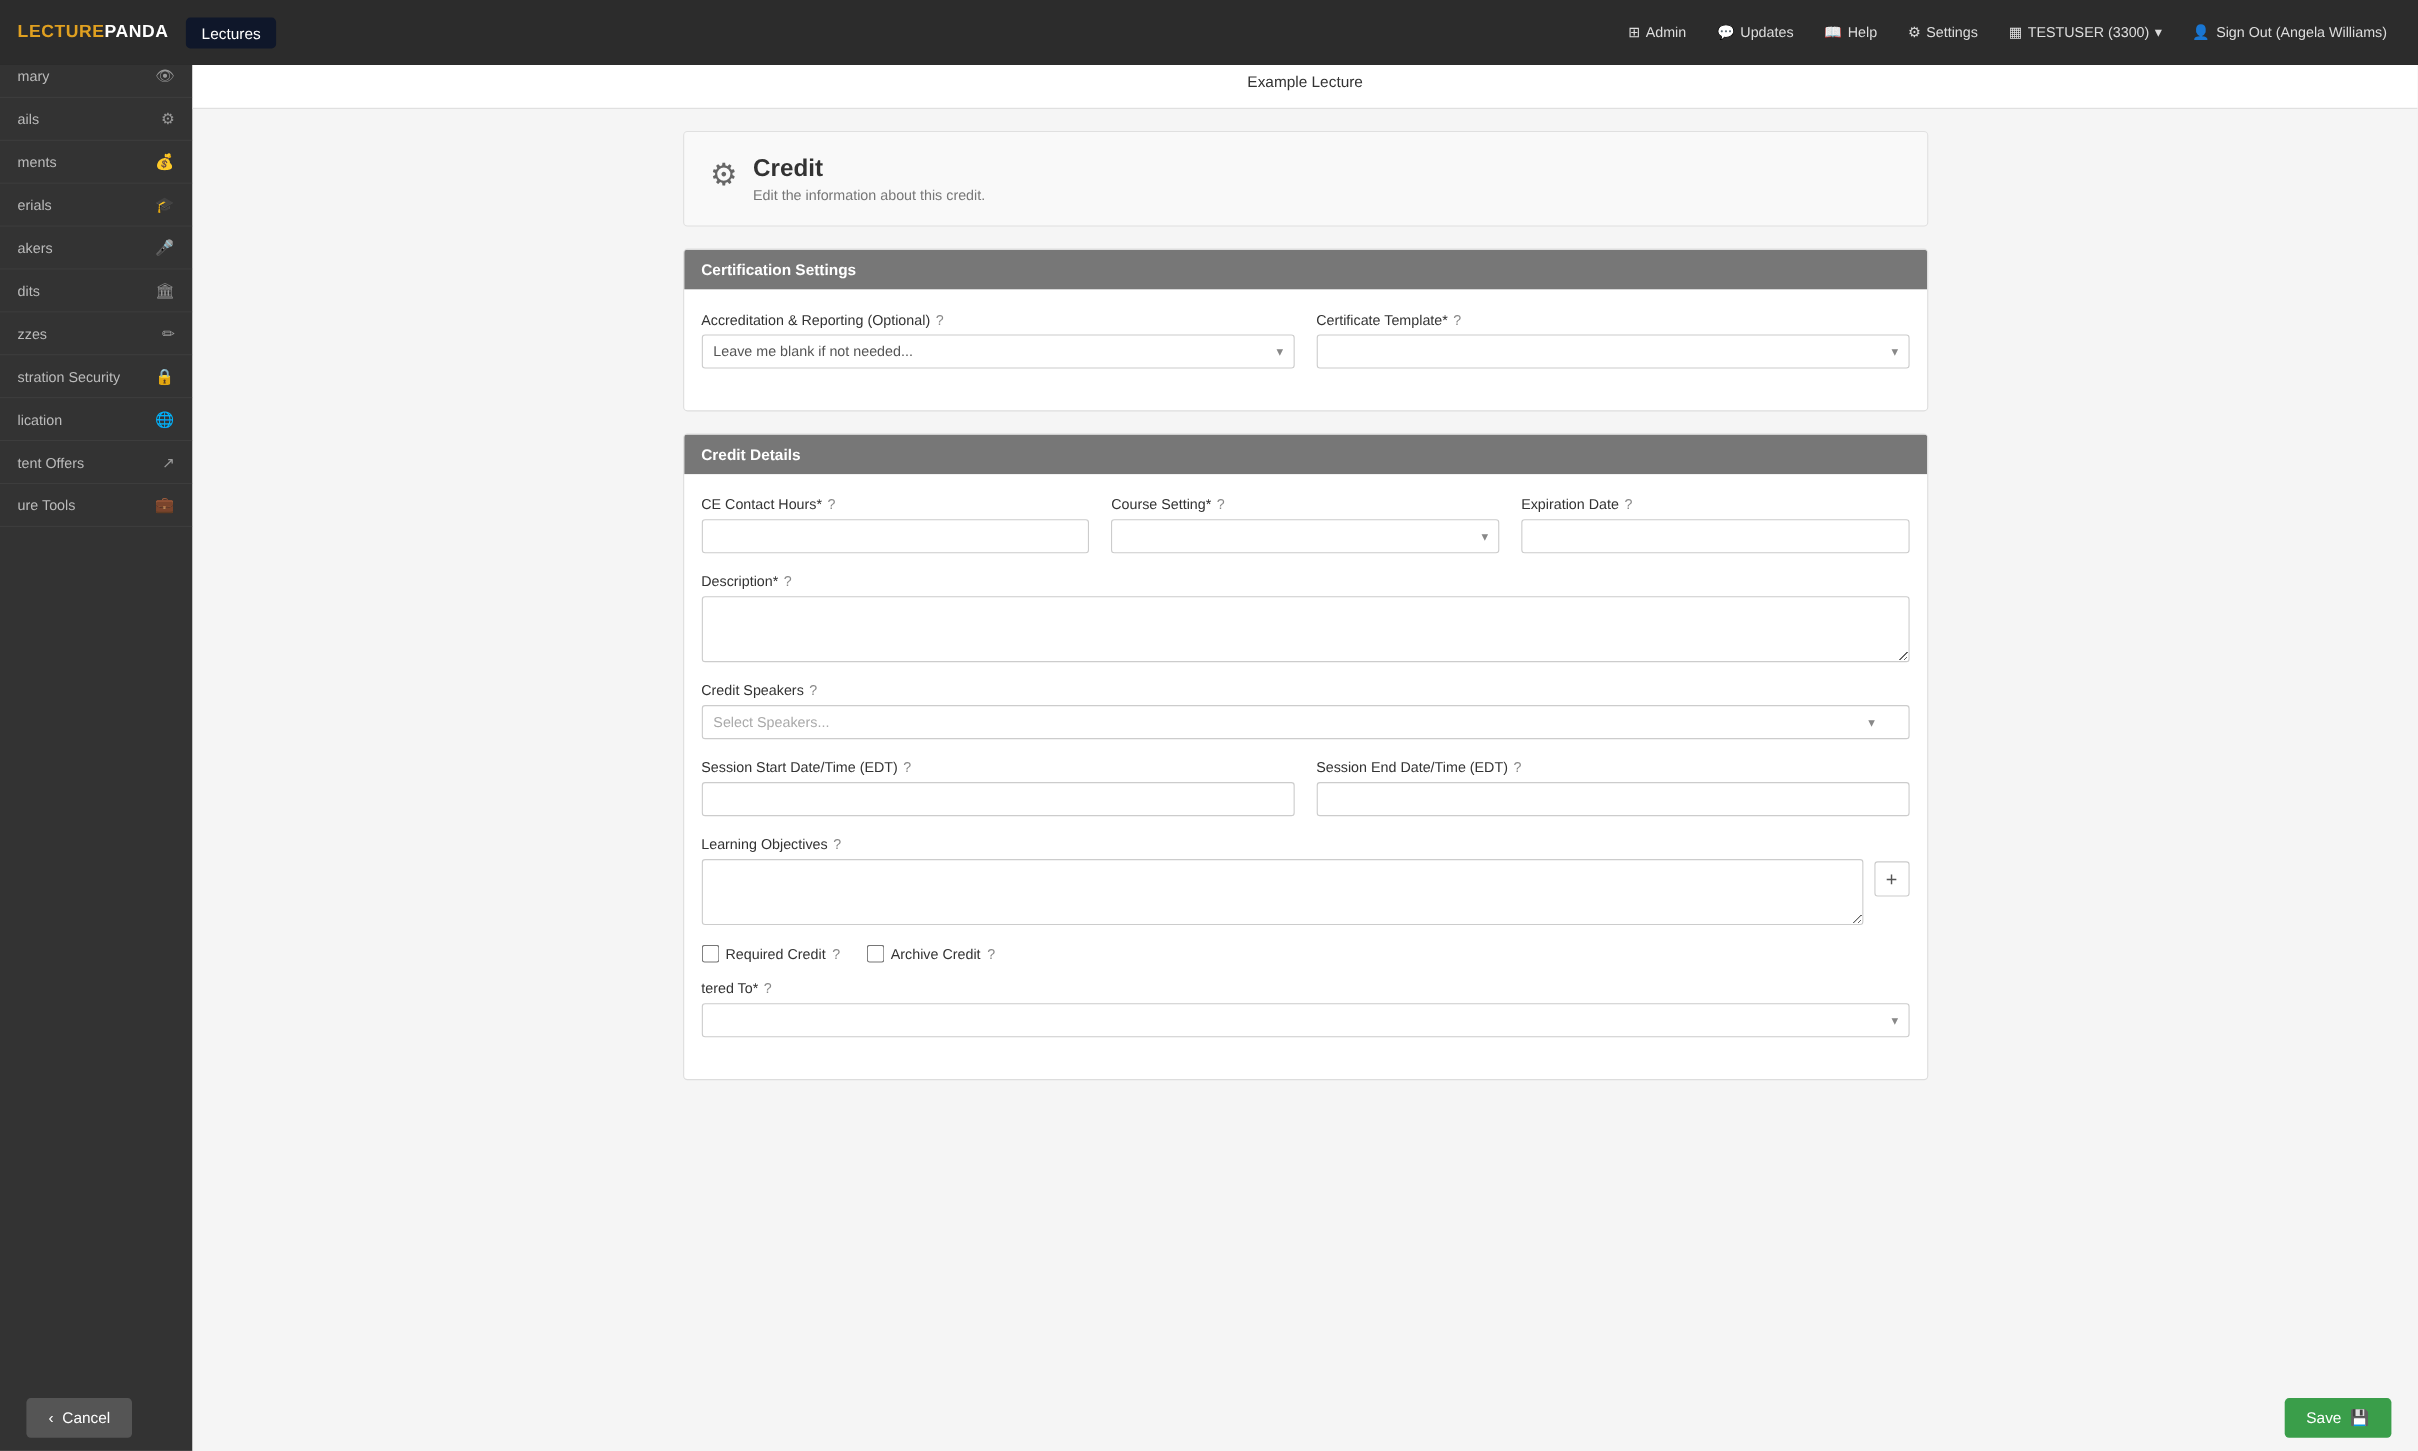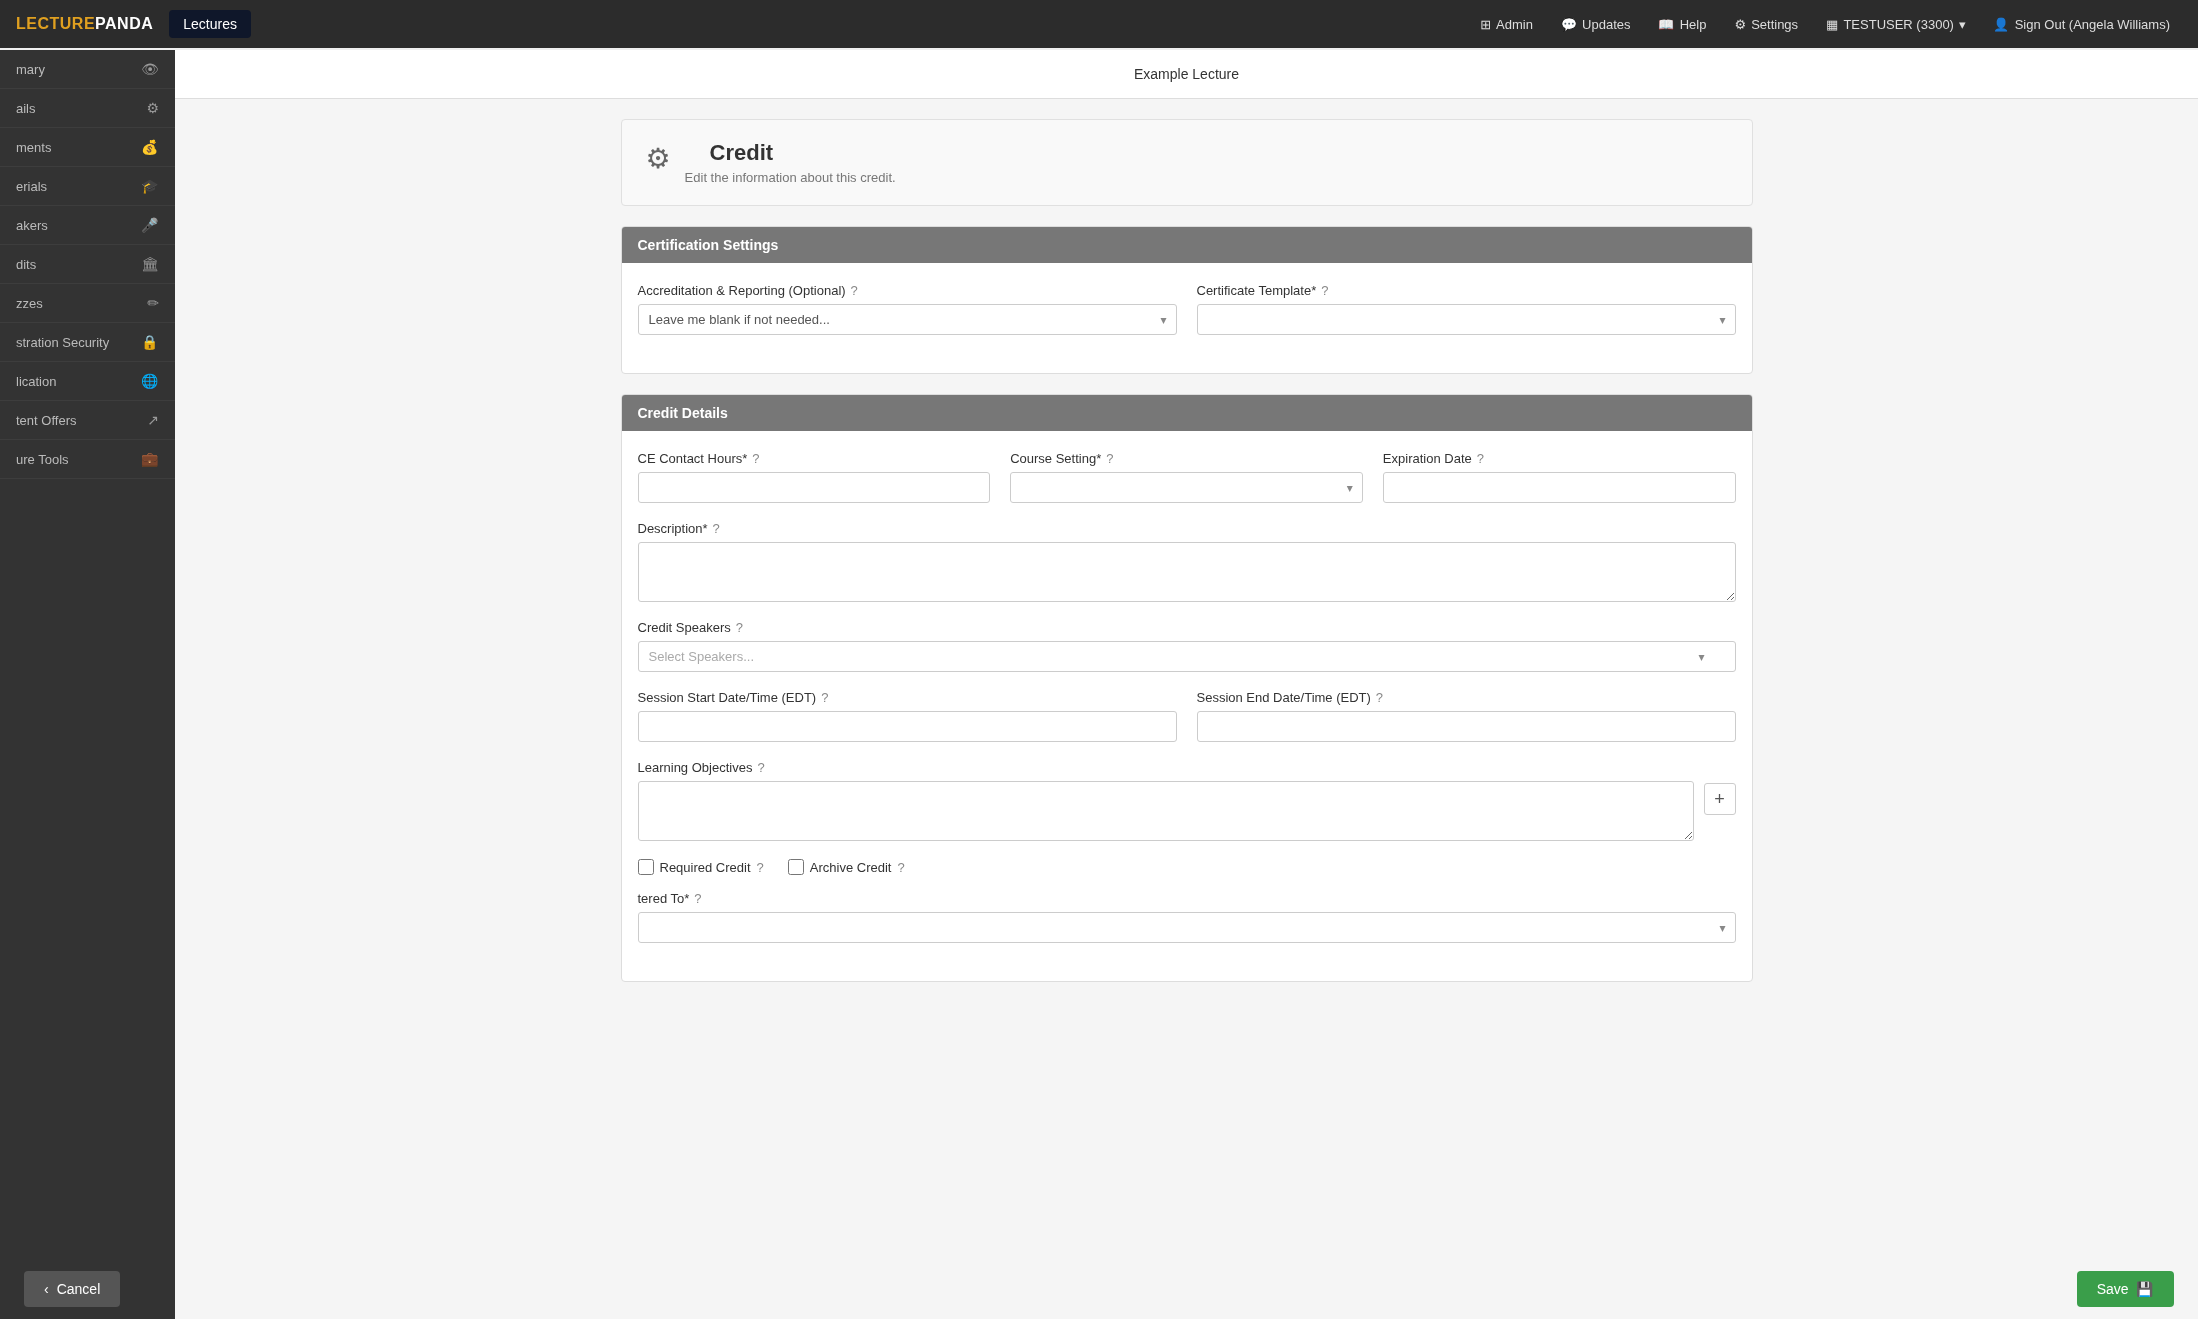--- a/index.html
+++ b/index.html
@@ -4,21 +4,21 @@
   <style>
     * { box-sizing: border-box; margin: 0; padding: 0; }
     body { font-family: Arial, sans-serif; font-size: 14px; background: #f0f0f0; overflow: hidden; }
 
     
     .top-nav {
       display: flex;
       align-items: center;
       background: #2c2c2c;
       color: #fff;
-      height: 48px;
+      height: 59px;
       padding: 0 16px;
       position: fixed;
       top: 0; left: 0; right: 0;
       z-index: 100;
     }
     .top-nav .logo {
       font-size: 16px;
       font-weight: bold;
       color: #fff;
       margin-right: 16px;
@@ -118,21 +118,20 @@
     }
     .credit-header-card .gear-icon-wrap {
       font-size: 28px;
       color: #666;
       margin-top: 2px;
     }
     .credit-header-card .credit-title {
       font-size: 22px;
       font-weight: bold;
       color: #333;
-      margin-left: 25px;
     }
     .credit-header-card .credit-subtitle {
       font-size: 13px;
       color: #777;
       margin-top: 4px;
     }
 
     
     .section {
       background: #fff;

